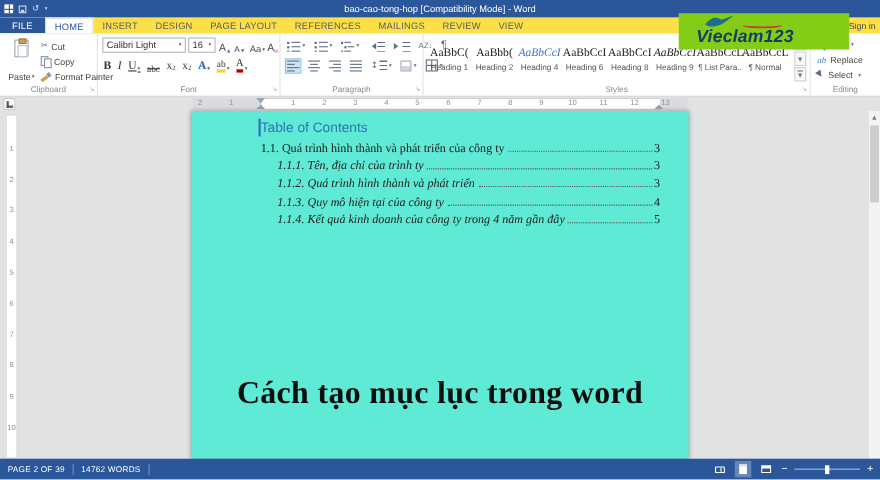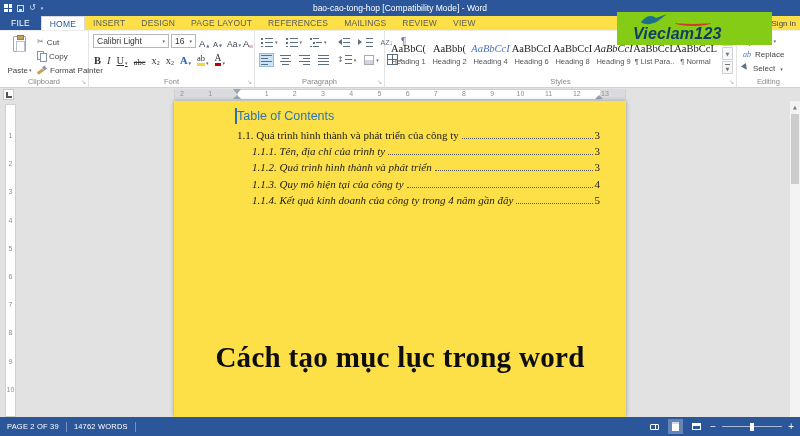--- a/index.html
+++ b/index.html
@@ -125,21 +125,21 @@
   .tabsel{position:absolute;left:3px;top:1px;width:11px;height:11px;background:#fbfbfb;border:1px solid #c9c9c9;}
   .tabsel::after{content:"";position:absolute;left:2px;top:2px;width:4px;height:4px;border-left:2px solid #555;border-bottom:2px solid #555;}
   .mk{position:absolute;width:0;height:0;}
   .mk-first{left:233px;top:1px;border-left:4px solid transparent;border-right:4px solid transparent;border-top:5px solid #97a4b5;}
   .mk-hang{left:233px;top:7px;border-left:4px solid transparent;border-right:4px solid transparent;border-bottom:4px solid #97a4b5;}
   .mk-rind{left:595px;top:7px;border-left:4px solid transparent;border-right:4px solid transparent;border-bottom:4px solid #97a4b5;}
   .vruler{position:absolute;left:5px;top:16px;width:11px;bottom:0;background:#fff;border:1px solid #d0d0d0;}
   .rvnum{position:absolute;left:0;width:100%;text-align:center;font-size:7px;color:#8f8f8f;line-height:1;}
 
   
-  .page{position:absolute;left:174px;top:13px;width:452px;bottom:0;background:#fde047;box-shadow:0 0 4px rgba(0,0,0,.35);}
+  .page{position:absolute;left:174px;top:13px;width:452px;bottom:0;background:#5eead4;box-shadow:0 0 4px rgba(0,0,0,.35);}
   .caret{position:absolute;left:61px;top:7px;width:2px;height:16px;background:#2f6fb7;}
   .toc-title{padding:8px 0 3px 63px;font-size:12.5px;color:#2e74b5;}
   .toc{padding:1px 26px 0 63px;font-family:"Liberation Serif",serif;font-size:11px;color:#1a1a1a;}
   .trow{display:flex;align-items:baseline;line-height:16.2px;}
   .trow.l2{margin-left:15px;font-style:italic;}
   .ttext{white-space:nowrap;}
   .leader{flex:1;border-bottom:1px dotted #555;margin:0 2px 3px 3px;min-width:8px;}
   .tpage{font-style:normal;}
   .caption{position:absolute;left:0;top:240px;width:100%;text-align:center;font-family:"Liberation Serif",serif;font-weight:bold;font-size:29px;color:#0e0e0e;letter-spacing:.3px;}
 

